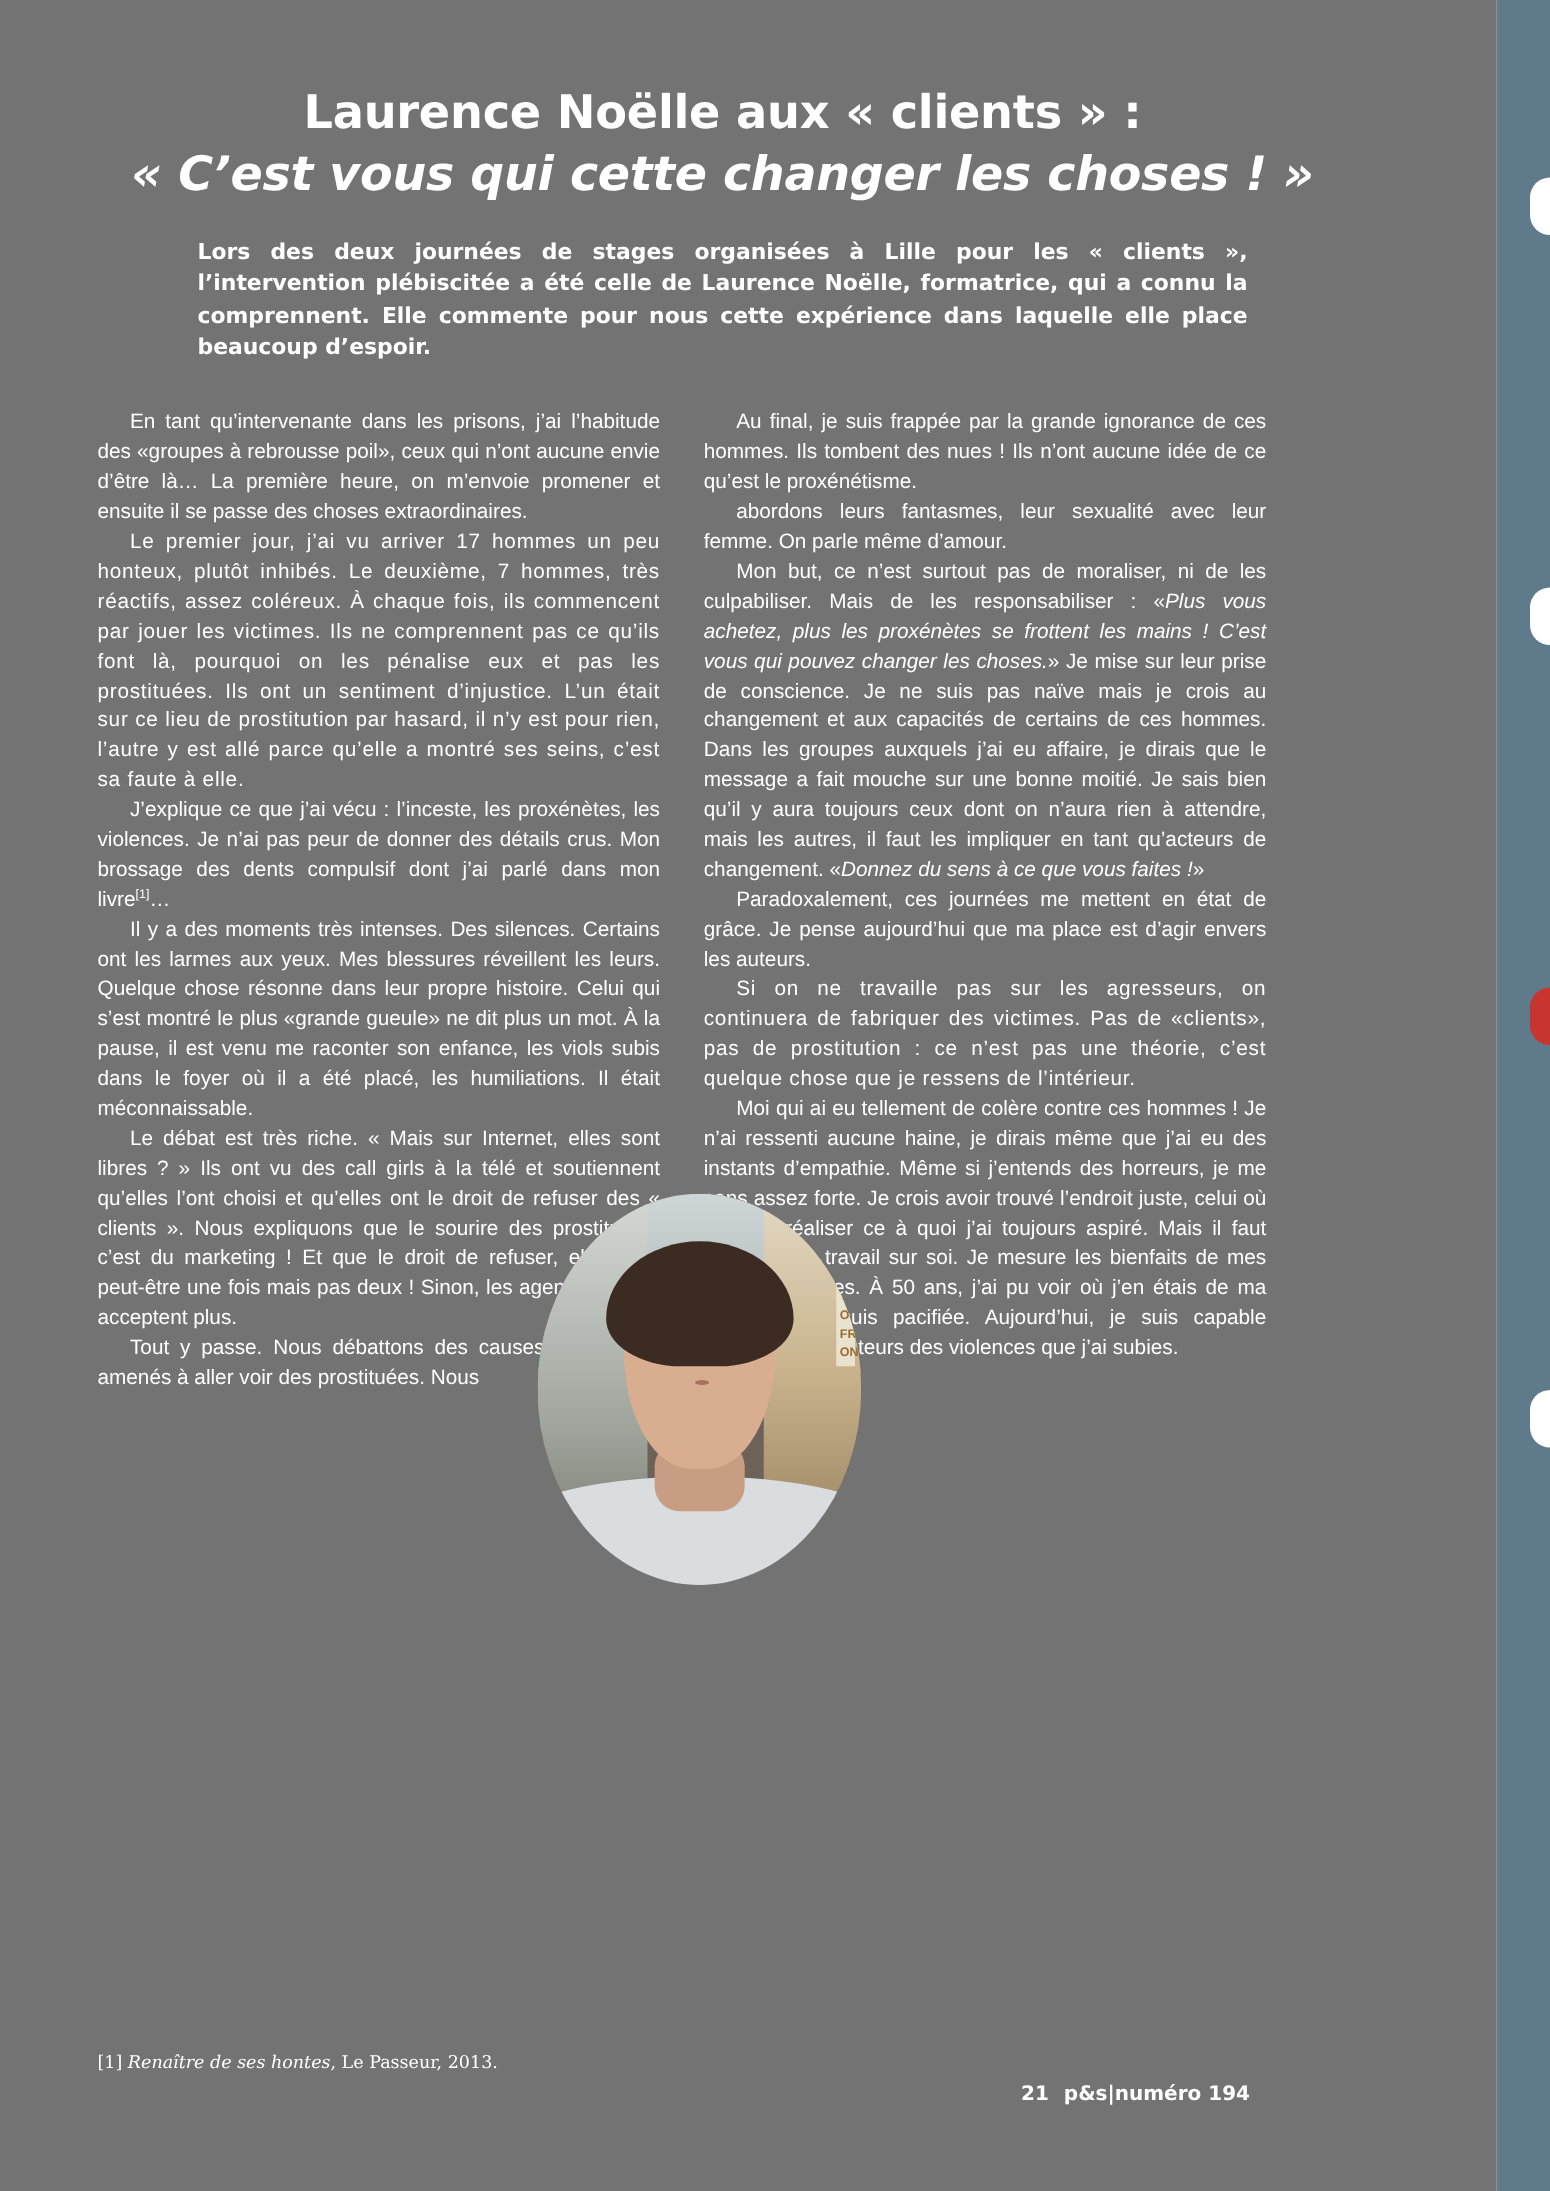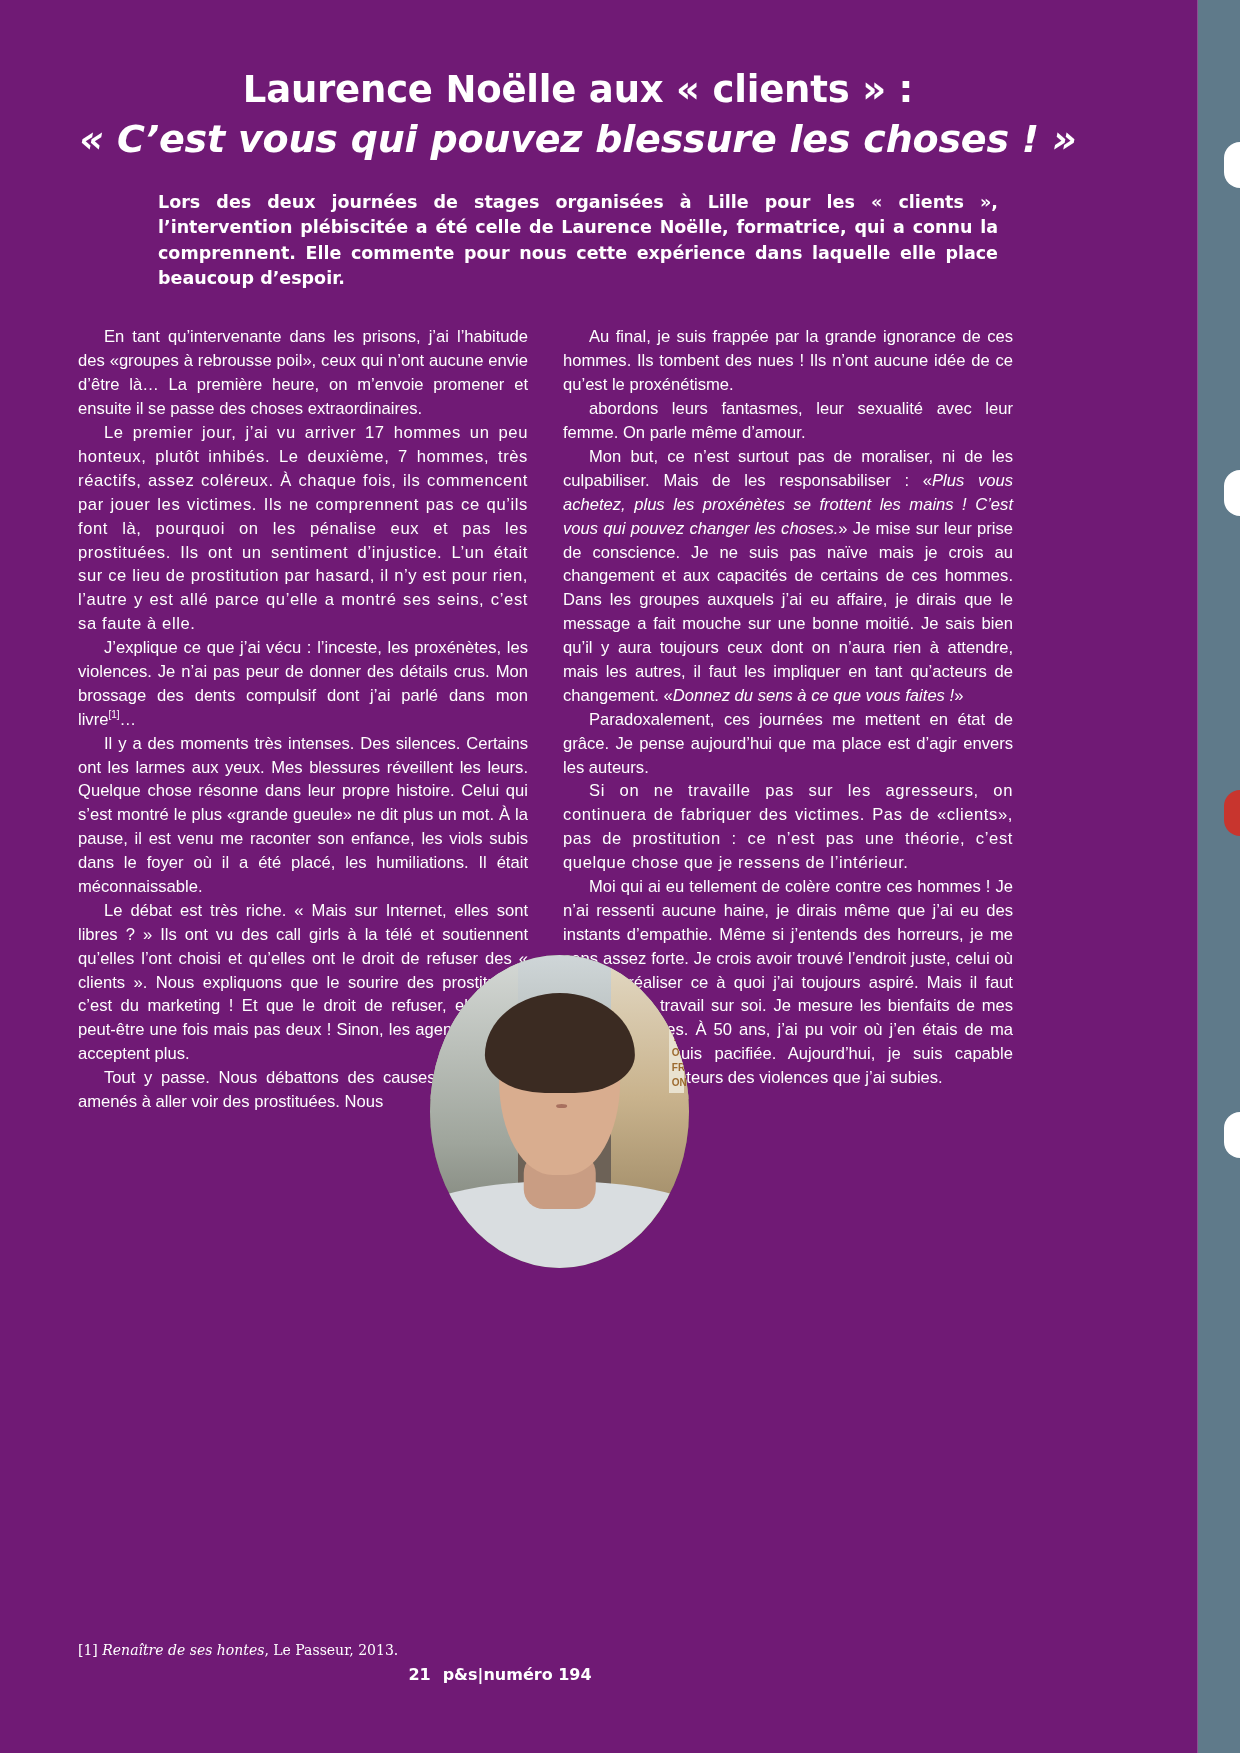--- a/index.html
+++ b/index.html
@@ -10,21 +10,21 @@
     width: 1240px;
     height: 1753px;
     background: #ffffff;
     font-family: "Liberation Sans", sans-serif;
     overflow: hidden;
   }
   .page {
     position: relative;
     width: 1240px;
     height: 1753px;
-    background: #701a75;
+    background: #737373;
     overflow: hidden;
   }
   
   .edge-strip {
     position: absolute;
     top: 0;
     right: 0;
     width: 42px;
     height: 1753px;
     background: #5f7a8a;
@@ -188,21 +188,21 @@
     font-family: "DejaVu Serif", serif;
     font-size: 14px;
   }
   .footnote em { font-style: italic; }
 
   .footer {
     position: absolute;
     left: 0;
     top: 1665px;
     width: 1000px;
-    text-align: center;
+    text-align: right;
     color: #ffffff;
     font-family: "DejaVu Sans", sans-serif;
     font-weight: bold;
     font-size: 16px;
   }
   .footer .pagenum { margin-right: 12px; }
 </style>
 </head>
 <body>
 
@@ -213,21 +213,21 @@
     <div class="notch n1"></div>
     <div class="notch n2"></div>
     <div class="notch n3"></div>
     <div class="notch n4"></div>
   </div>
 
   <div class="content">
 
     <h1 class="title">
       <span>Laurence Noëlle aux « clients » :</span>
-      <span class="line2">« C’est vous qui pouvez blessure les choses ! »</span>
+      <span class="line2">« C’est vous qui cette changer les choses ! »</span>
     </h1>
 
     <div class="standfirst">Lors des deux journées de stages organisées à Lille pour les « clients », l’intervention plébiscitée a été celle de Laurence Noëlle, formatrice, qui a connu la comprennent. Elle commente pour nous cette expérience dans laquelle elle place beaucoup d’espoir.</div>
 
     <div class="cols">
 
       <div class="col col-left">
         <p>En tant qu’intervenante dans les prisons, j’ai l’habitude des «groupes à rebrousse poil», ceux qui n’ont aucune envie d’être là… La première heure, on m’envoie promener et ensuite il se passe des choses extraordinaires.</p>
         <p class="tight">Le premier jour, j’ai vu arriver 17 hommes un peu honteux, plutôt inhibés. Le deuxième, 7 hommes, très réactifs, assez coléreux. À chaque fois, ils commencent par jouer les victimes. Ils ne comprennent pas ce qu’ils font là, pourquoi on les pénalise eux et pas les prostituées. Ils ont un sentiment d’injustice. L’un était sur ce lieu de prostitution par hasard, il n’y est pour rien, l’autre y est allé parce qu’elle a montré ses seins, c’est sa faute à elle.</p>
         <p><span>J’explique ce que j’ai vécu : l’inceste, les proxénètes, les violences. Je n’ai pas peur de donner des détails crus. Mon brossage des dents compulsif dont j’ai parlé dans mon livre</span><sup>[1]</sup><span>…</span></p>

